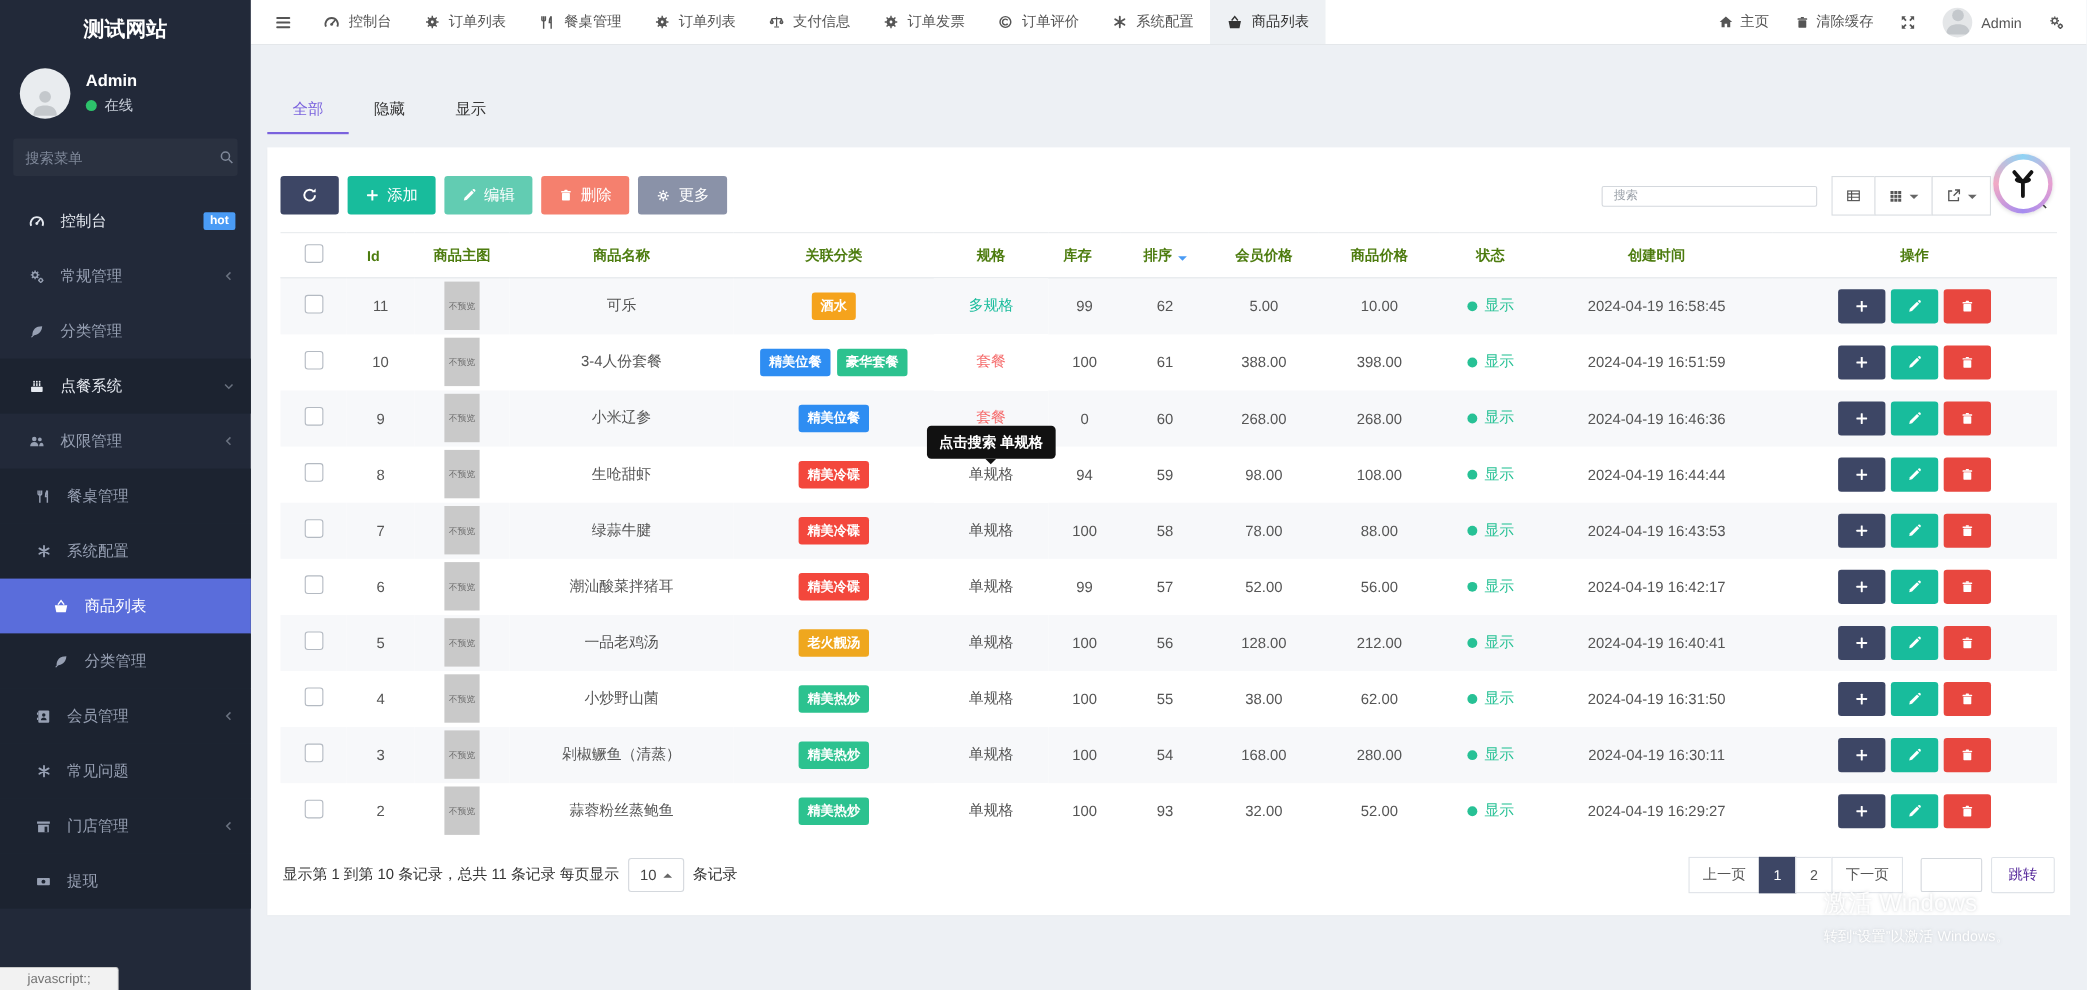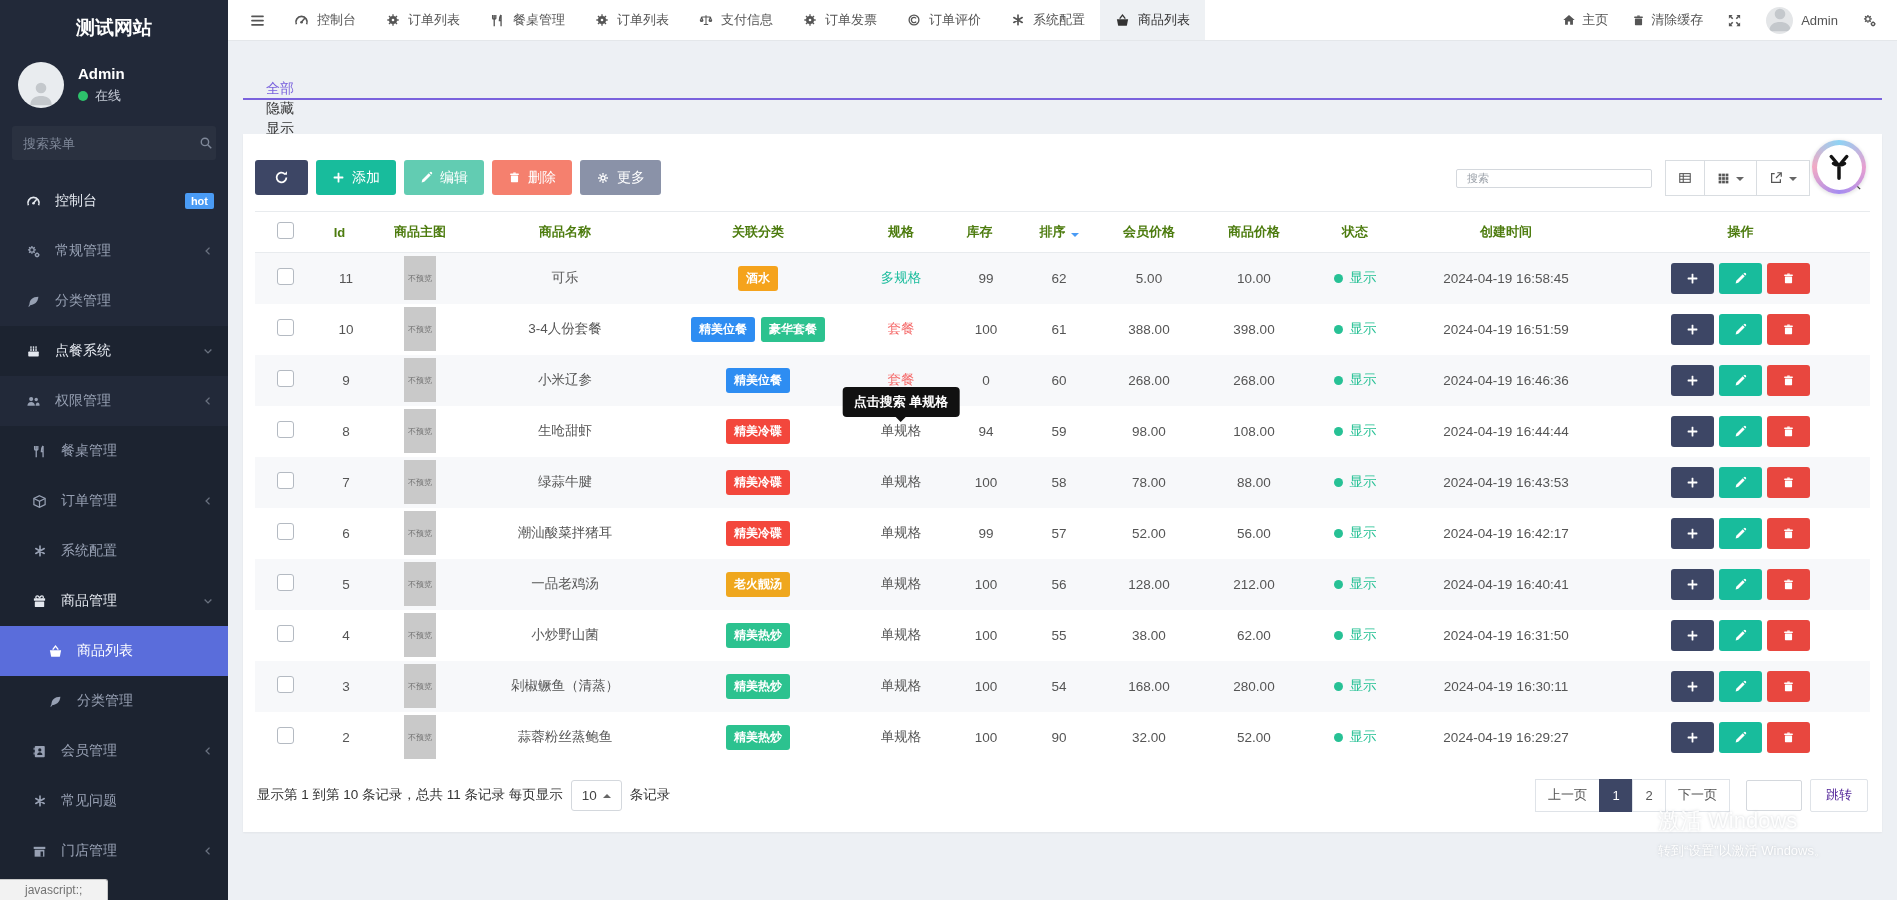--- a/index.html
+++ b/index.html
@@ -36,21 +36,21 @@
   .nav-tabs { display:flex; height:100%; }
   .nav-tab { display:flex; align-items:center; gap:8px; padding:0 15px; font-size:13px; color:#555; cursor:pointer; }
   .nav-tab.active { background:#eef1f4; color:#333; }
   .nav-right { margin-left:auto; display:flex; align-items:center; gap:24px; font-size:13px; color:#555; }
   .nav-link { display:flex; align-items:center; gap:6px; cursor:pointer; }
   .nav-avatar { width:27px; height:27px; border-radius:50%; background:#e4e6e8; overflow:hidden; display:flex; align-items:flex-end; justify-content:center; }
   .nav-user { display:flex; align-items:center; gap:8px; cursor:pointer; }
 
   
   .content { position:absolute; top:41px; left:0; right:0; bottom:0; background:#edf0f4; }
-  .filter-tabs { display:flex; margin:39px 15px 0; height:42px;flex-direction:column; }
+  .filter-tabs { display:flex; margin:39px 15px 0; height:42px; }
   .filter-tab { padding:0 23px; font-size:14px; color:#333; display:flex; align-items:center; border-bottom:2px solid transparent; cursor:pointer; }
   .filter-tab.active { color:#7a62dd; border-bottom-color:#7a62dd; }
 
   .panel { margin:12px 15px; background:#fff; box-shadow:0 1px 2px rgba(0,0,0,.05); padding:4px 12px 14px; position:relative; }
   .toolbar { display:flex; align-items:flex-start; padding:22px 0 15px; position:relative; }
   .btn { height:35px; border-radius:3px; border:none; color:#fff; font-size:14px; display:inline-flex; align-items:center; gap:7px; padding:0 16px; margin-right:8px; cursor:pointer; font-family:inherit; }
   .btn-refresh { background:#3d4665; padding:0 19px; }
   .btn-add { background:#18bc9c; }
   .btn-edit { background:#62ccb2; }
   .btn-del { background:#f5806e; }
@@ -212,54 +212,25 @@
         <span class="mi-icon">
           <svg viewBox="0 0 16 16" width="15" height="15" stroke="currentColor" stroke-width="1.4" fill="none">
             <path d="M4.5 2v4.5M2.8 2v3.5M6.2 2v3.5M4.5 6.5V14M2.8 5.5c0 1.2 3.4 1.2 3.4 0"></path>
             <path d="M11.6 2c-1.6 2-1.6 4-1.6 6h2M11.8 2v12"></path>
           </svg>
         </span>
         <span>餐桌管理</span>
       </div>
       <div class="menu-item lv1 section">
         <span class="mi-icon">
-          <svg viewBox="0 0 16 16" width="15" height="15" stroke="currentColor" stroke-width="1.3" fill="none">
-            <path d="M8 1.8L14 4.8v6.4L8 14.2 2 11.2V4.8Z"></path>
-            <path d="M2 4.8L8 7.8l6-3M8 7.8v6.4"></path>
-          </svg>
-        </span>
-        <span>订单管理</span>
-        <span class="mi-chevron">
-          <svg viewBox="0 0 16 16" width="12" height="12" fill="none" stroke="currentColor" stroke-width="1.8">
-            <path d="M10 3.5 5.5 8 10 12.5"></path>
-          </svg>
-        </span>
-      </div>
-      <div class="menu-item lv1 section">
-        <span class="mi-icon">
           <svg viewBox="0 0 16 16" width="14" height="14" stroke="currentColor" stroke-width="1.9" stroke-linecap="round" fill="none">
             <path d="M8 2.5v11M3.2 5.2l9.6 5.6M12.8 5.2L3.2 10.8"></path>
           </svg>
         </span>
         <span>系统配置</span>
-      </div>
-      <div class="menu-item lv1 section bright">
-        <span class="mi-icon">
-          <svg viewBox="0 0 16 16" width="15" height="15">
-            <rect x="2" y="4.6" width="12" height="2.6" rx="0.5" fill="currentColor"></rect>
-            <rect x="3" y="8" width="10" height="5.8" rx="0.5" fill="currentColor"></rect>
-            <path d="M5.2 4.6C3.6 4.6 3.6 2 5.6 2 7 2 7.8 3.5 8 4.6m3-0C12.6 4.6 12.6 2 10.6 2 9.2 2 8.4 3.5 8.2 4.6" stroke="currentColor" fill="none" stroke-width="1.2"></path>
-          </svg>
-        </span>
-        <span>商品管理</span>
-        <span class="mi-chevron">
-          <svg viewBox="0 0 16 16" width="12" height="12" fill="none" stroke="currentColor" stroke-width="1.8">
-            <path d="M3.5 6 8 10.5 12.5 6"></path>
-          </svg>
-        </span>
       </div>
       <div class="menu-item lv2 section active">
         <span class="mi-icon">
           <svg viewBox="0 0 16 16" width="15" height="15">
             <path d="M2 6.6h12l-1.4 6.9H3.4Z" fill="currentColor"></path>
             <path d="M5 6L8 2.2 11 6" stroke="currentColor" stroke-width="1.4" fill="none"></path>
           </svg>
         </span>
         <span>商品列表</span>
       </div>
@@ -1005,21 +976,21 @@
             <tr class="">
               <td><span class="cb"></span></td>
               <td>2</td>
               <td>
                 <div class="thumb">不预览</div>
               </td>
               <td>蒜蓉粉丝蒸鲍鱼</td>
               <td><span class="cat-badge badge-green">精美热炒</span></td>
               <td style="position:relative"><span class="spec-single">单规格</span></td>
               <td>100</td>
-              <td>90</td>
+              <td>93</td>
               <td>32.00</td>
               <td>52.00</td>
               <td><span class="status"><span class="dot"></span>显示</span></td>
               <td>2024-04-19 16:29:27</td>
               <td>
                 <div class="row-actions">
                   <button class="act act-plus">
                     <svg viewBox="0 0 16 16" width="13" height="13" fill="currentColor">
                       <rect x="6.9" y="2" width="2.2" height="12" rx="0.5"></rect>
                       <rect x="2" y="6.9" width="12" height="2.2" rx="0.5"></rect>

